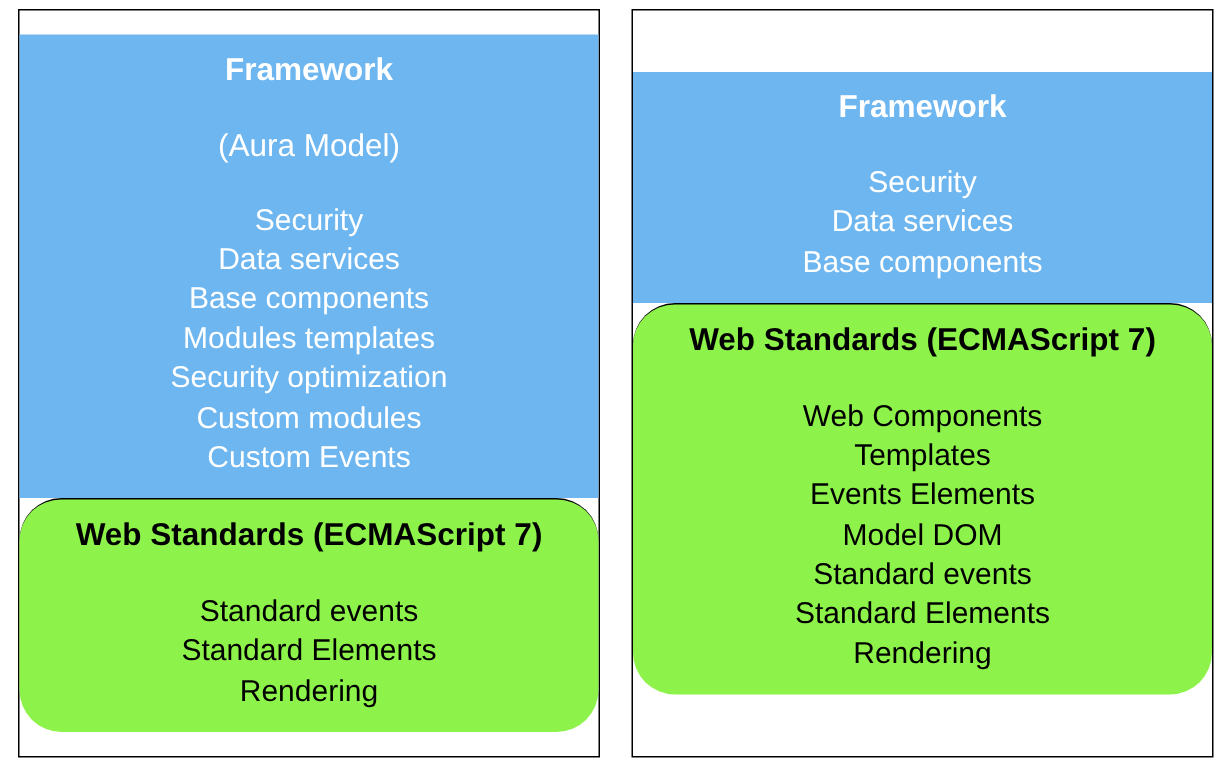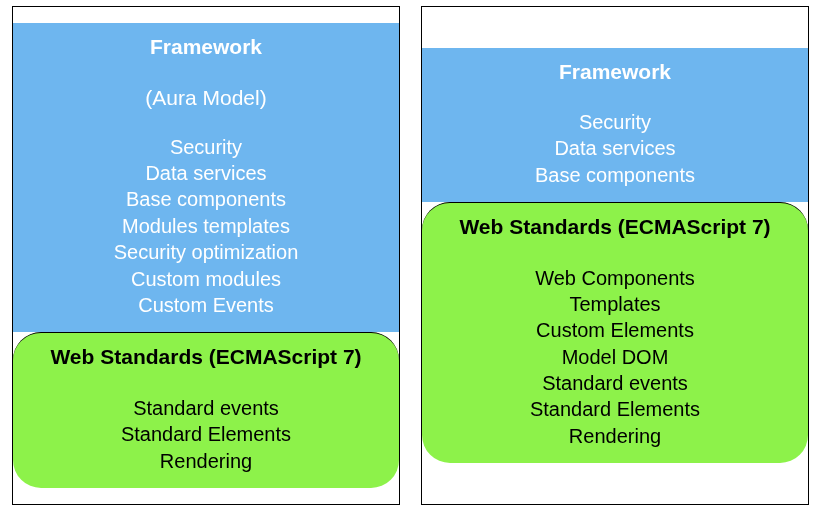--- a/index.html
+++ b/index.html
@@ -91,19 +91,19 @@
     <div class="spacer"></div>
     <div class="item">Security</div>
     <div class="item">Data services</div>
     <div class="item">Base components</div>
   </div>
   <div class="box standards">
     <div class="header">Web Standards (ECMAScript 7)</div>
     <div class="spacer"></div>
     <div class="item">Web Components</div>
     <div class="item">Templates</div>
-    <div class="item">Custom Elements</div>
+    <div class="item">Events Elements</div>
     <div class="item">Model DOM</div>
     <div class="item">Standard events</div>
     <div class="item">Standard Elements</div>
     <div class="item">Rendering</div>
   </div>
 </div>
 
 </body></html>

